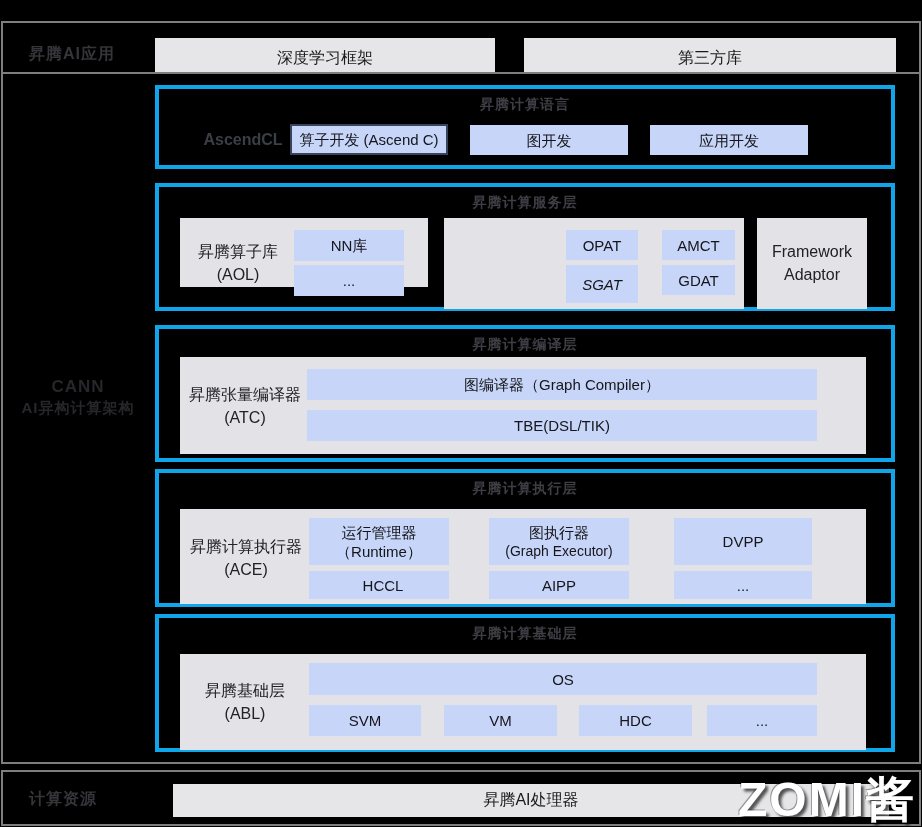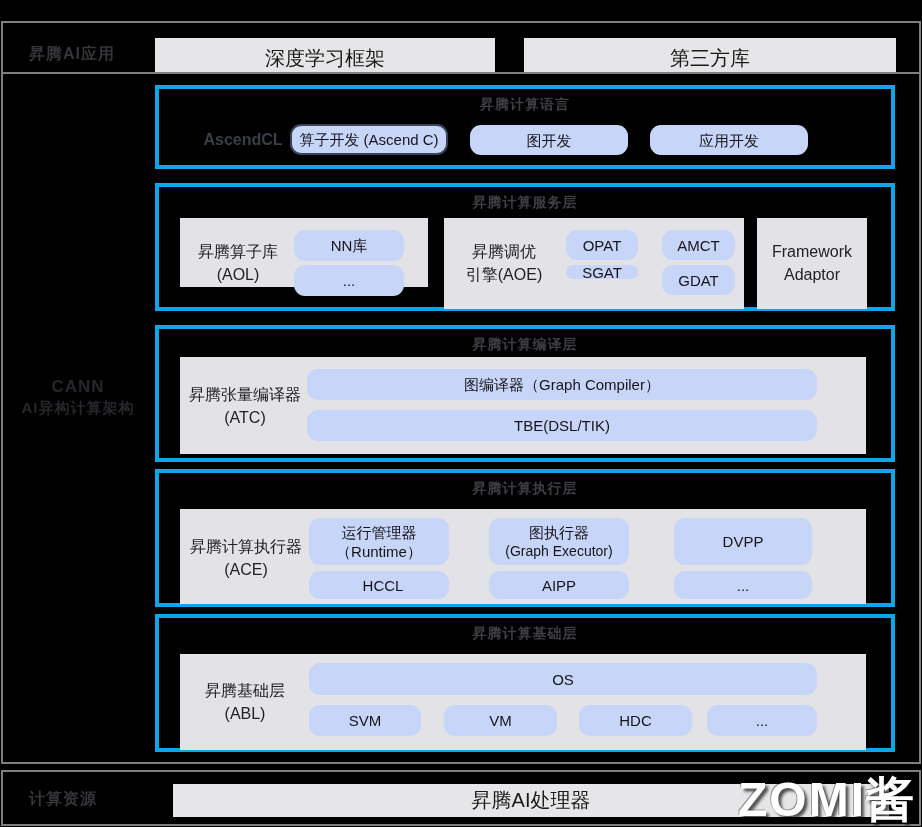--- a/index.html
+++ b/index.html
@@ -17,21 +17,21 @@
   .side-label {
     position:absolute; color:#35353a; font-weight:bold; font-size:16px; letter-spacing:1px;
   }
   #app-label { left:26px; top:21px; }
   #res-label { left:26px; top:17px; }
   #cann-label { left:0; top:302px; width:150px; text-align:center; color:#26262b; line-height:21px; }
   #cann-label .l1 { display:block; font-size:17px; }
   #cann-label .l2 { display:block; font-size:15px; }
 
   .lightbox {
-    position:absolute; background:#e6e6e8; color:#1a1a1a; font-size:20px;
+    position:absolute; background:#e6e6e8; color:#1a1a1a; font-size:16px;
     display:flex; align-items:center; justify-content:center;
   }
   #fw-box { left:152px; top:15px; width:340px; height:40px; }
   #tp-box { left:521px; top:15px; width:372px; height:40px; }
   #proc-box { left:170px; top:12px; width:716px; height:33px; }
 
   .layer {
     position:absolute; left:152px; width:740px; border:4px solid #0ea5e9; background:#000;
   }
   #layer-lang    { top:11px;  height:84px; }
@@ -39,21 +39,21 @@
   #layer-compile { top:251px; height:137px; }
   #layer-exec    { top:395px; height:138px; }
   #layer-base    { top:540px; height:138px;padding-left:42px; }
   .layer-title {
     position:absolute; top:7px; left:0; width:100%; text-align:center;
     color:#3e3e45; font-size:14px; font-weight:bold; letter-spacing:1px;
   }
   .bluebox {
     position:absolute; background:#c7d5f8; color:#16161a; font-size:15px;
     display:flex; flex-direction:column; align-items:center; justify-content:center;
-    line-height:19px; text-align:center;border-radius:11px;
+    line-height:19px; text-align:center;
   }
   .bluebox.highlight { border:2px solid #39435c; }
   .panel {
     position:absolute; background:#e3e3e7;
   }
   .panel-label {
     position:absolute; color:#222226; font-size:16px; text-align:center; line-height:23px;
   }
   .panel-label span { display:block; }
 
@@ -67,21 +67,21 @@
   
   #aol-panel { left:21px; top:31px; width:248px; height:69px; }
   #aoe-panel { left:285px; top:31px; width:300px; height:91px; }
   #fa-panel  { left:598px; top:31px; width:110px; height:91px; }
   #aol-label { left:8px; top:22px; width:100px; }
   #aol-b0 { left:114px; top:12px; width:110px; height:31px; }
   #aol-b1 { left:114px; top:47px; width:110px; height:31px; }
   #aoe-label { left:6px; top:22px; width:108px; }
   #aoe-b0 { left:122px; top:12px; width:72px; height:30px; }
   #aoe-b1 { left:218px; top:12px; width:73px; height:30px; }
-  #aoe-b2 { left:122px; top:47px; width:72px; height:14px; }
+  #aoe-b2 { left:122px; top:47px; width:72px; height:38px;font-style:italic; }
   #aoe-b3 { left:218px; top:47px; width:73px; height:30px; }
   #fa-label { left:0; top:22px; width:110px; }
 
   
   #atc-panel { left:21px; top:28px; width:686px; height:97px; }
   #atc-label { left:2px; top:26px; width:126px; }
   #atc-b0 { left:127px; top:12px; width:510px; height:31px; }
   #atc-b1 { left:127px; top:53px; width:510px; height:31px; }
 
   
@@ -142,24 +142,20 @@
       <div class="panel" id="aol-panel">
         <div class="panel-label" id="aol-label">
           <span>昇腾算子库</span>
           <span>(AOL)</span>
         </div>
         <div class="bluebox" id="aol-b0">NN库</div>
         <div class="bluebox" id="aol-b1">...</div>
       </div>
 
       <div class="panel" id="aoe-panel">
-        <div class="panel-label" id="aoe-label">
-          <span>昇腾调优</span>
-          <span>引擎(AOE)</span>
-        </div>
         <div class="bluebox" id="aoe-b0">OPAT</div>
         <div class="bluebox" id="aoe-b1">AMCT</div>
         <div class="bluebox" id="aoe-b2">SGAT</div>
         <div class="bluebox" id="aoe-b3">GDAT</div>
       </div>
 
       <div class="panel" id="fa-panel">
         <div class="panel-label" id="fa-label">
           <span>Framework</span>
           <span>Adaptor</span>

